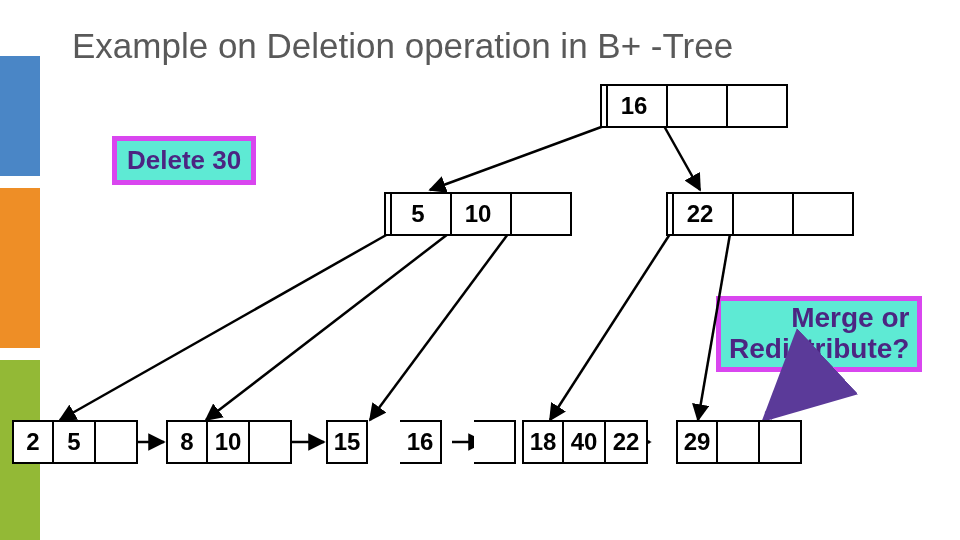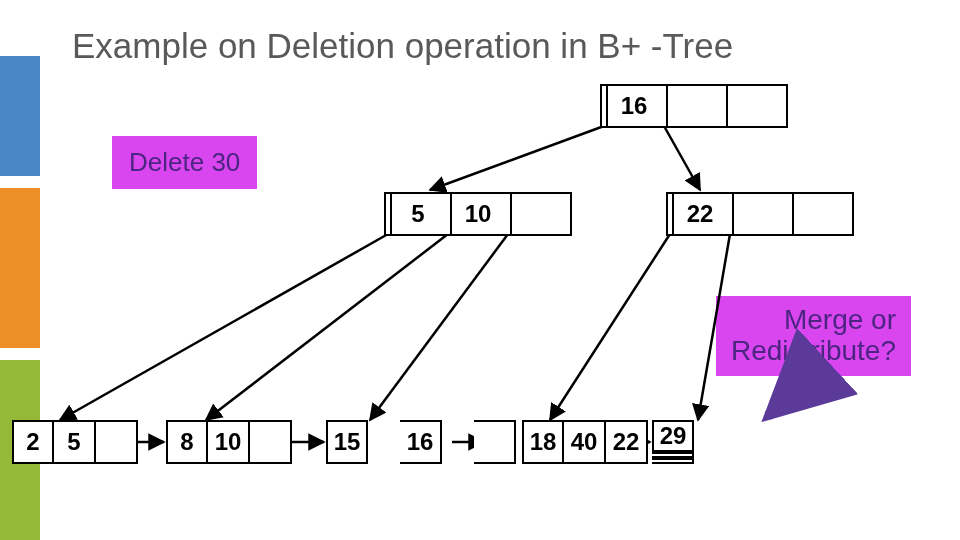--- a/index.html
+++ b/index.html
@@ -24,24 +24,24 @@
   }
   .title {
     position: absolute;
     left: 72px;
     top: 26px;
     font-size: 35px;
     color: #595959;
   }
   .box {
     position: absolute;
-    background: #d946ef;
-    border: 7px solid #d946ef;
+    background: #5eead4;
+    border: 5px solid #d946ef;
     color: #4c2582;
-    font-weight: normal;
+    font-weight: bold;
     box-sizing: border-box;
   }
   .box-label {
     padding: 4px 10px;
     font-size: 26px;
     display: inline-block;
   }
   .merge-box {
     padding: 2px 8px;
     font-size: 28px;
@@ -203,17 +203,17 @@
 <div class="leaf" style="left:326px; top:420px;gap:32px;">
   <div class="cell">15</div>
   <div class="cell">16</div>
   <div class="cell"></div>
 </div>
 <div class="leaf" style="left:486px; top:420px;margin-left:36px;">
   <div class="cell">18</div>
   <div class="cell">40</div>
   <div class="cell">22</div>
 </div>
-<div class="leaf" style="left:652px; top:420px;flex-direction:column;">
+<div class="leaf" style="left:676px; top:420px;">
   <div class="cell">29</div>
   <div class="cell"></div>
   <div class="cell"></div>
 </div>
 
 </body></html>

